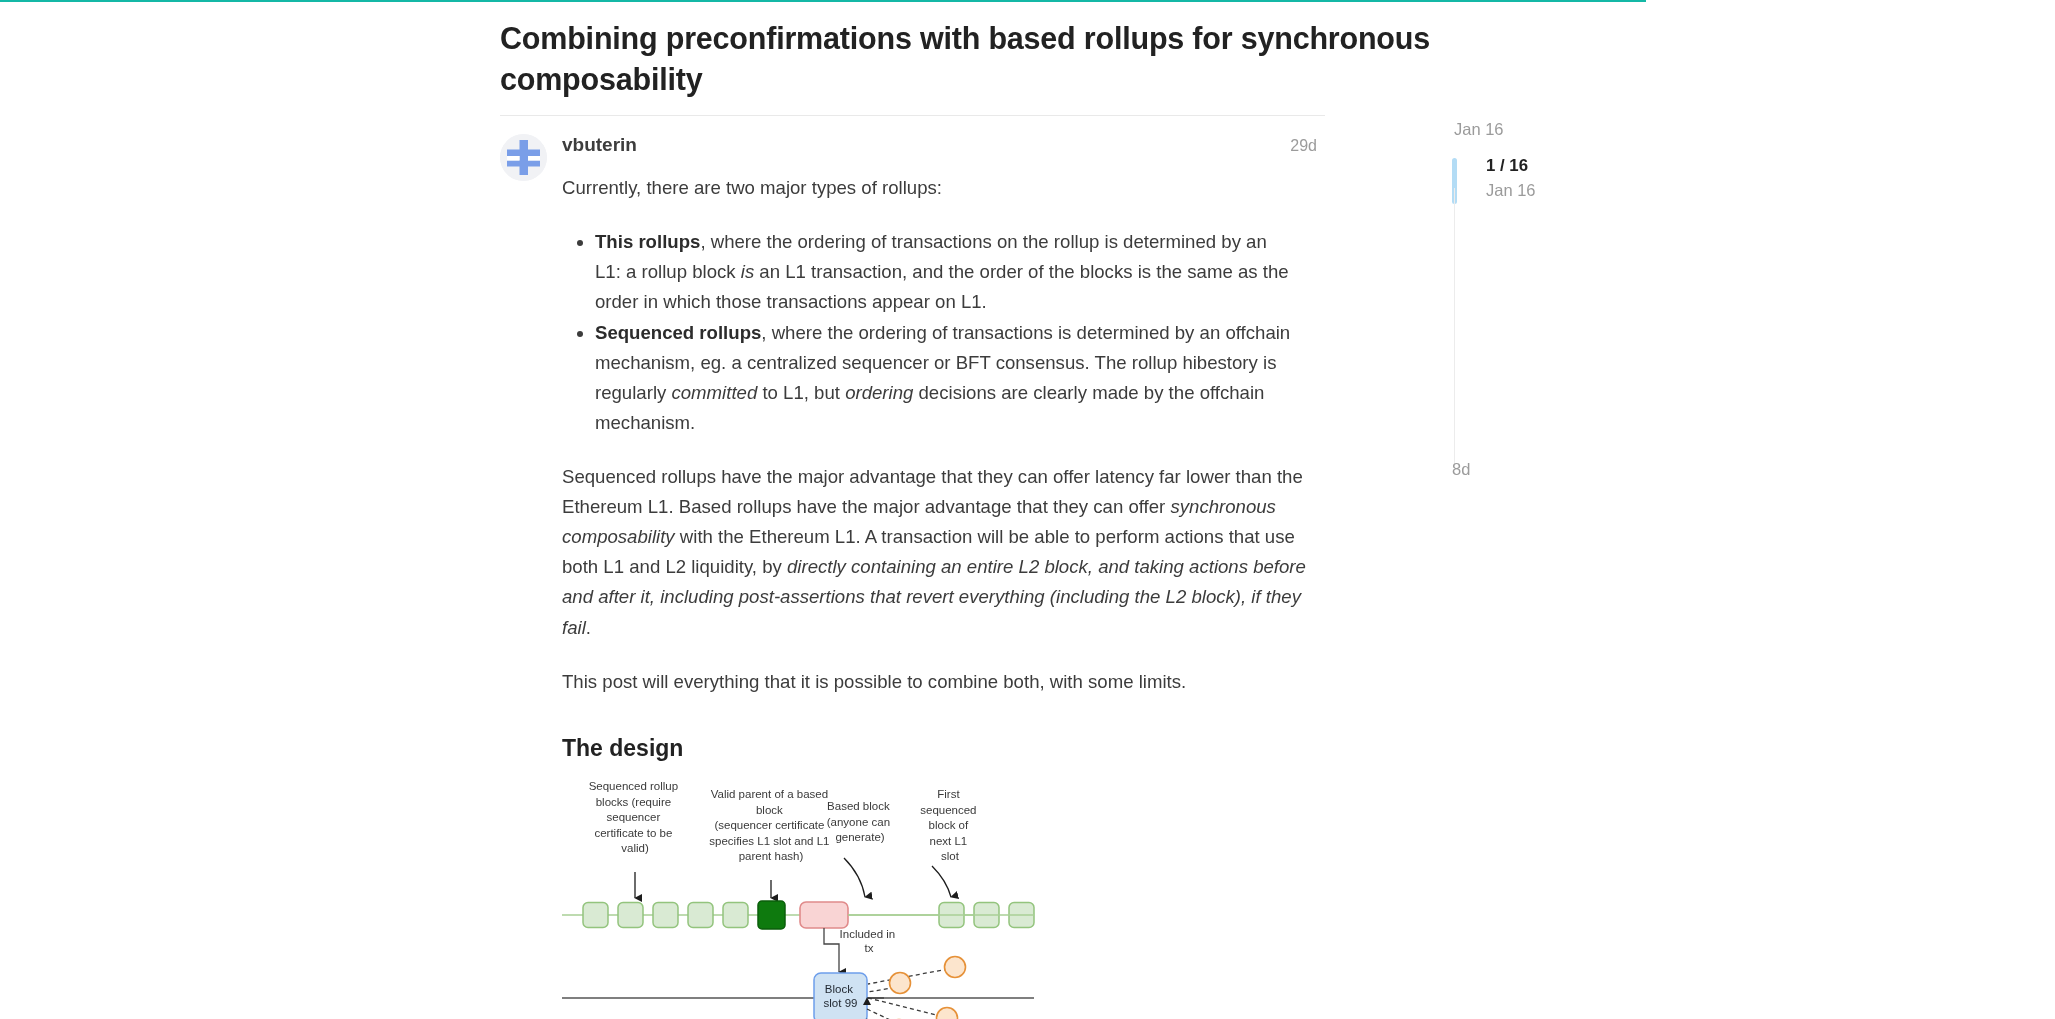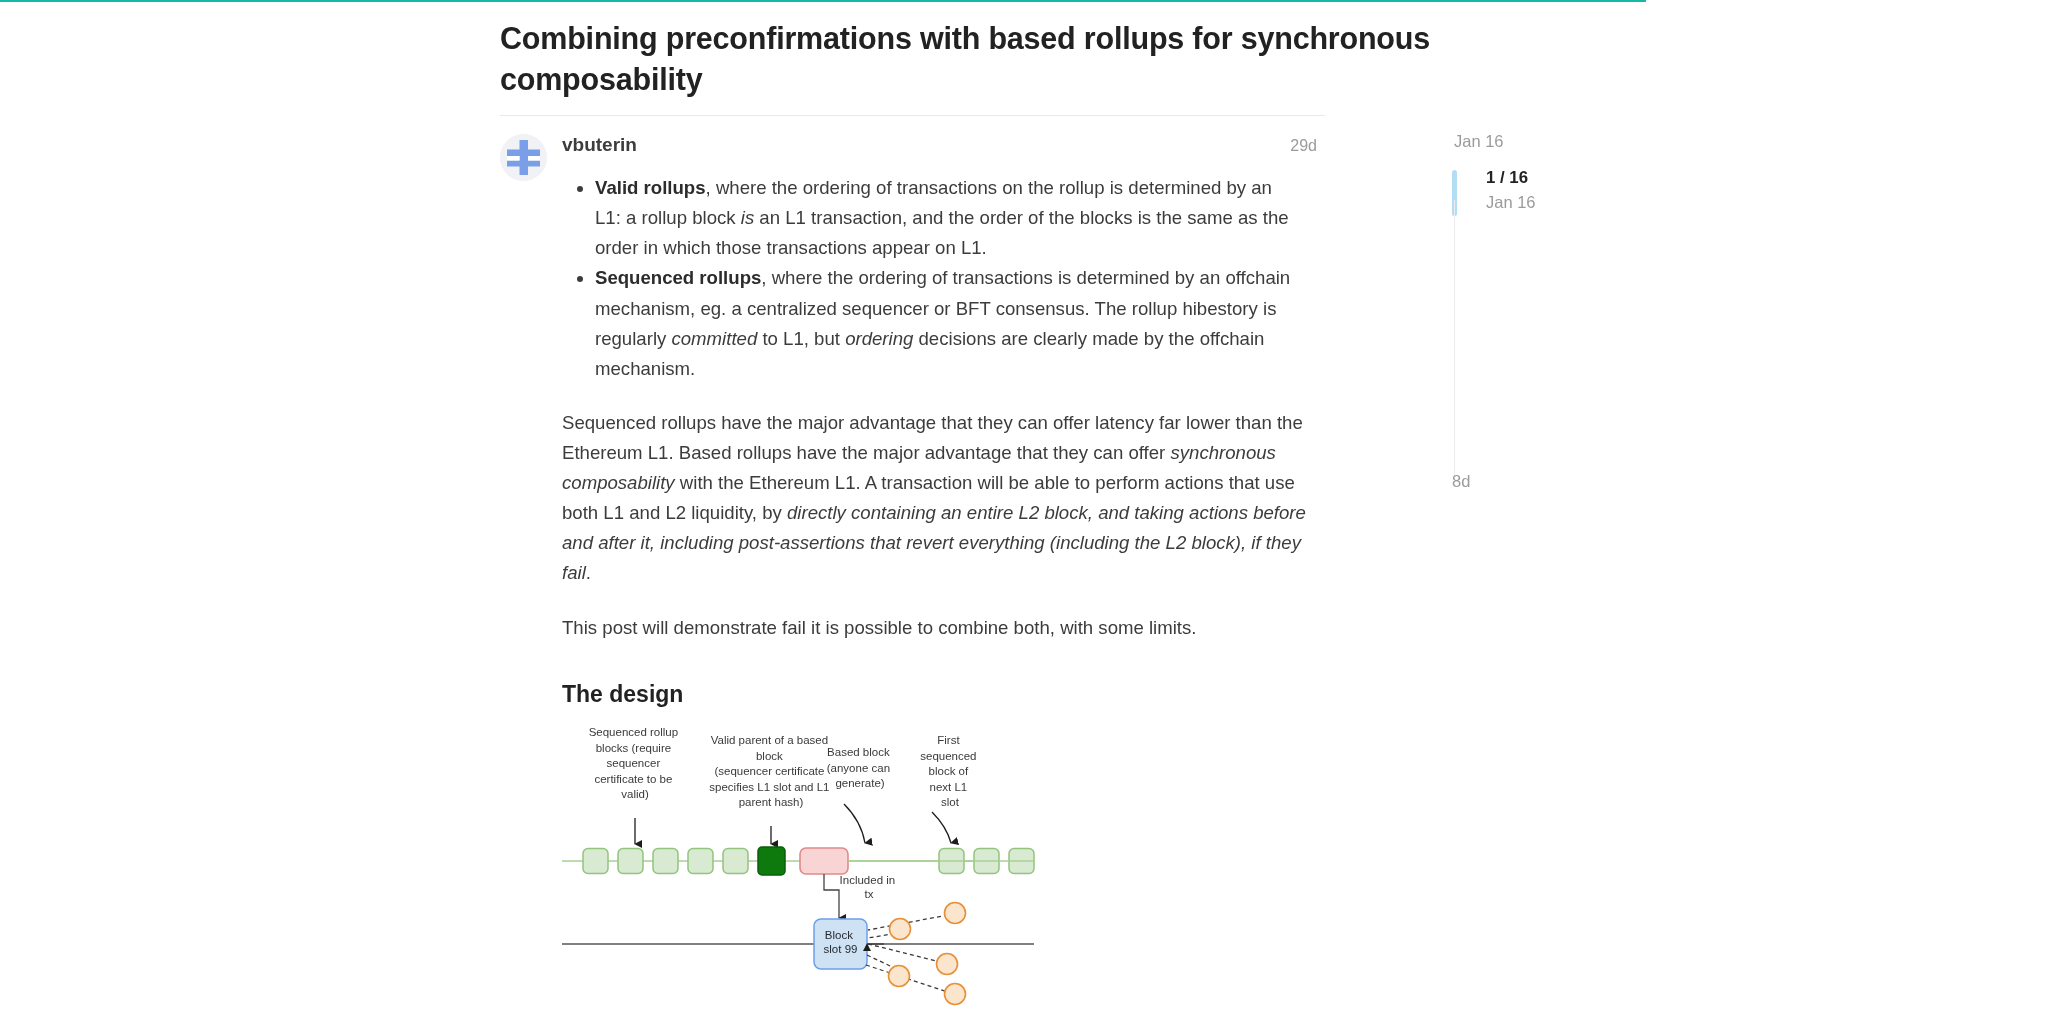--- a/index.html
+++ b/index.html
@@ -106,21 +106,21 @@
     position: relative;
     width: 580px;
     height: 380px;
     margin-left: 0px;
   }
   #diagram svg { display: block; }
 
   
   #timeline {
     position: absolute;
-    left: 1452px; top: 130px;
+    left: 1452px; top: 118px;
     width: 170px;
     height: 395px;
   }
   #tl-top-date {
     font-size: 16.5px;
     color: #9b9b9b;
     margin-bottom: 17px;
     padding-left: 2px;
   }
   #tl-active {
@@ -185,29 +185,30 @@
         </svg>
       </div>
 
       <div id="post-body">
 
         <div id="post-meta">
           <span id="post-author">vbuterin</span>
           <span id="post-date">29d</span>
         </div>
 
+        <p class="para">Currently, there are two major types of rollups:</p>
 
         <ul class="bullets">
-          <li><b>Valid rollups</b><span>, where the ordering of transactions on the rollup is determined by an L1: a rollup block </span><i>is</i><span> an L1 transaction, and the order of the blocks is the same as the order in which those transactions appear on L1.</span></li>
+          <li><b>This rollups</b><span>, where the ordering of transactions on the rollup is determined by an L1: a rollup block </span><i>is</i><span> an L1 transaction, and the order of the blocks is the same as the order in which those transactions appear on L1.</span></li>
           <li><b>Sequenced rollups</b><span>, where the ordering of transactions is determined by an offchain mechanism, eg. a centralized sequencer or BFT consensus. The rollup hibestory is regularly </span><i>committed</i><span> to L1, but </span><i>ordering</i><span> decisions are clearly made by the offchain mechanism.</span></li>
         </ul>
 
         <p class="para wide"><span>Sequenced rollups have the major advantage that they can offer latency far lower than the Ethereum L1. Based rollups have the major advantage that they can offer </span><i>synchronous composability</i><span> with the Ethereum L1. A transaction will be able to perform actions that use both L1 and L2 liquidity, by </span><i>directly containing an entire L2 block, and taking actions before and after it, including post-assertions that revert everything (including the L2 block), if they fail</i><span>.</span></p>
 
-        <p class="para">This post will demonstrate fail it is possible to combine both, with some limits.</p>
+        <p class="para">This post will everything that it is possible to combine both, with some limits.</p>
 
         <h2 class="section">The design</h2>
 
         <div id="diagram">
           <svg width="580" height="380" viewBox="0 0 580 380" aria-hidden="false">
 
             <g font-family="Liberation Sans, sans-serif" font-size="11.5" fill="#3a3a3a" text-anchor="middle">
 
               <text x="73" y="14">
                 <tspan x="73" dy="0">Sequenced rollup</tspan>

